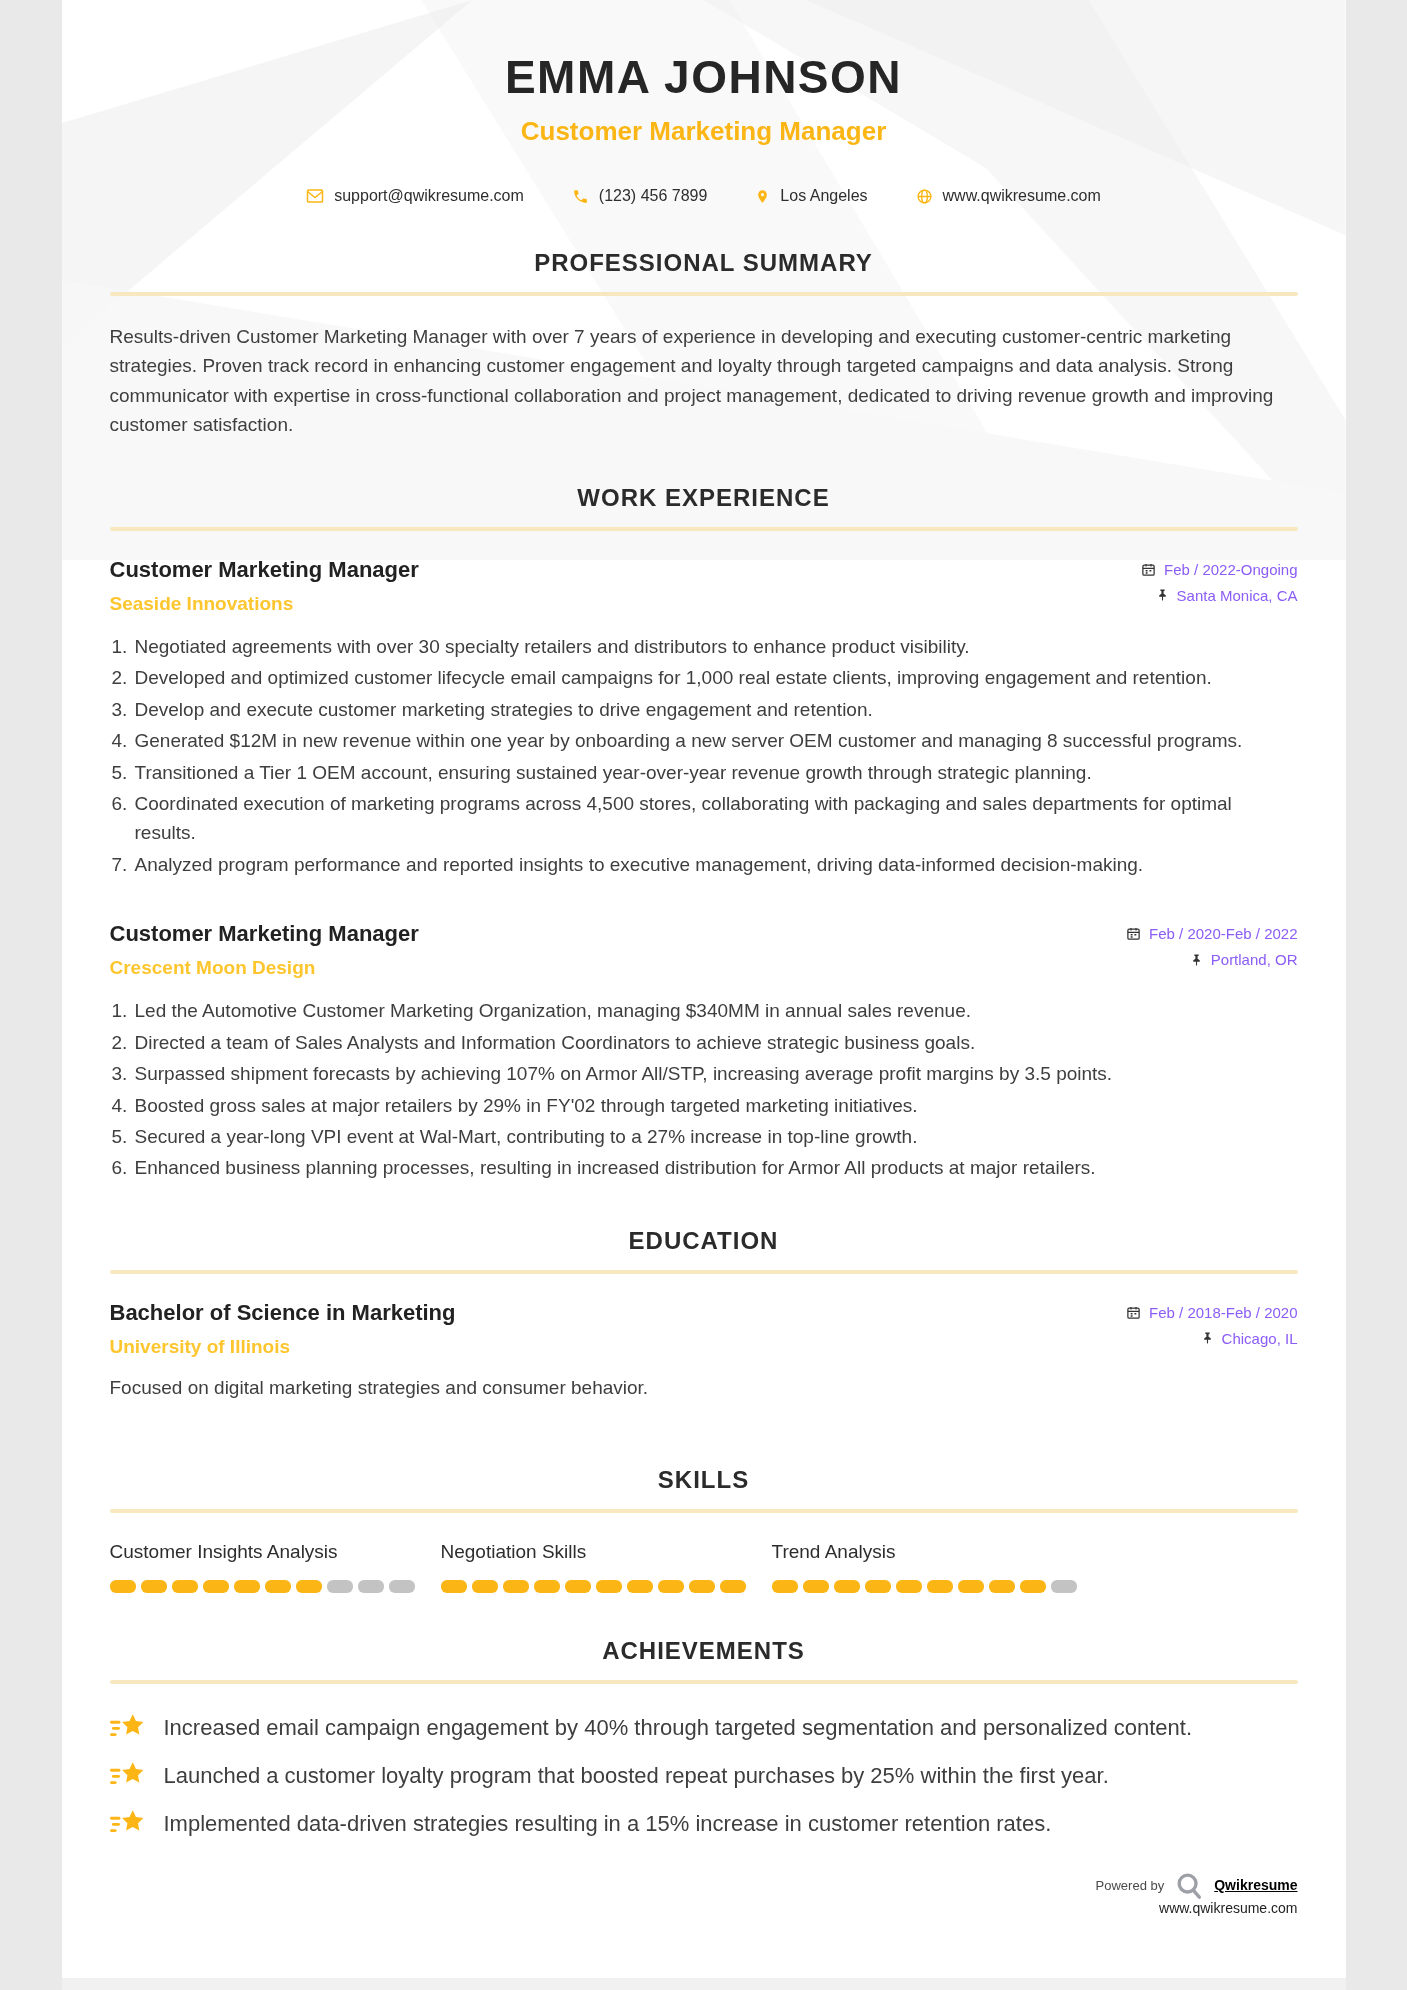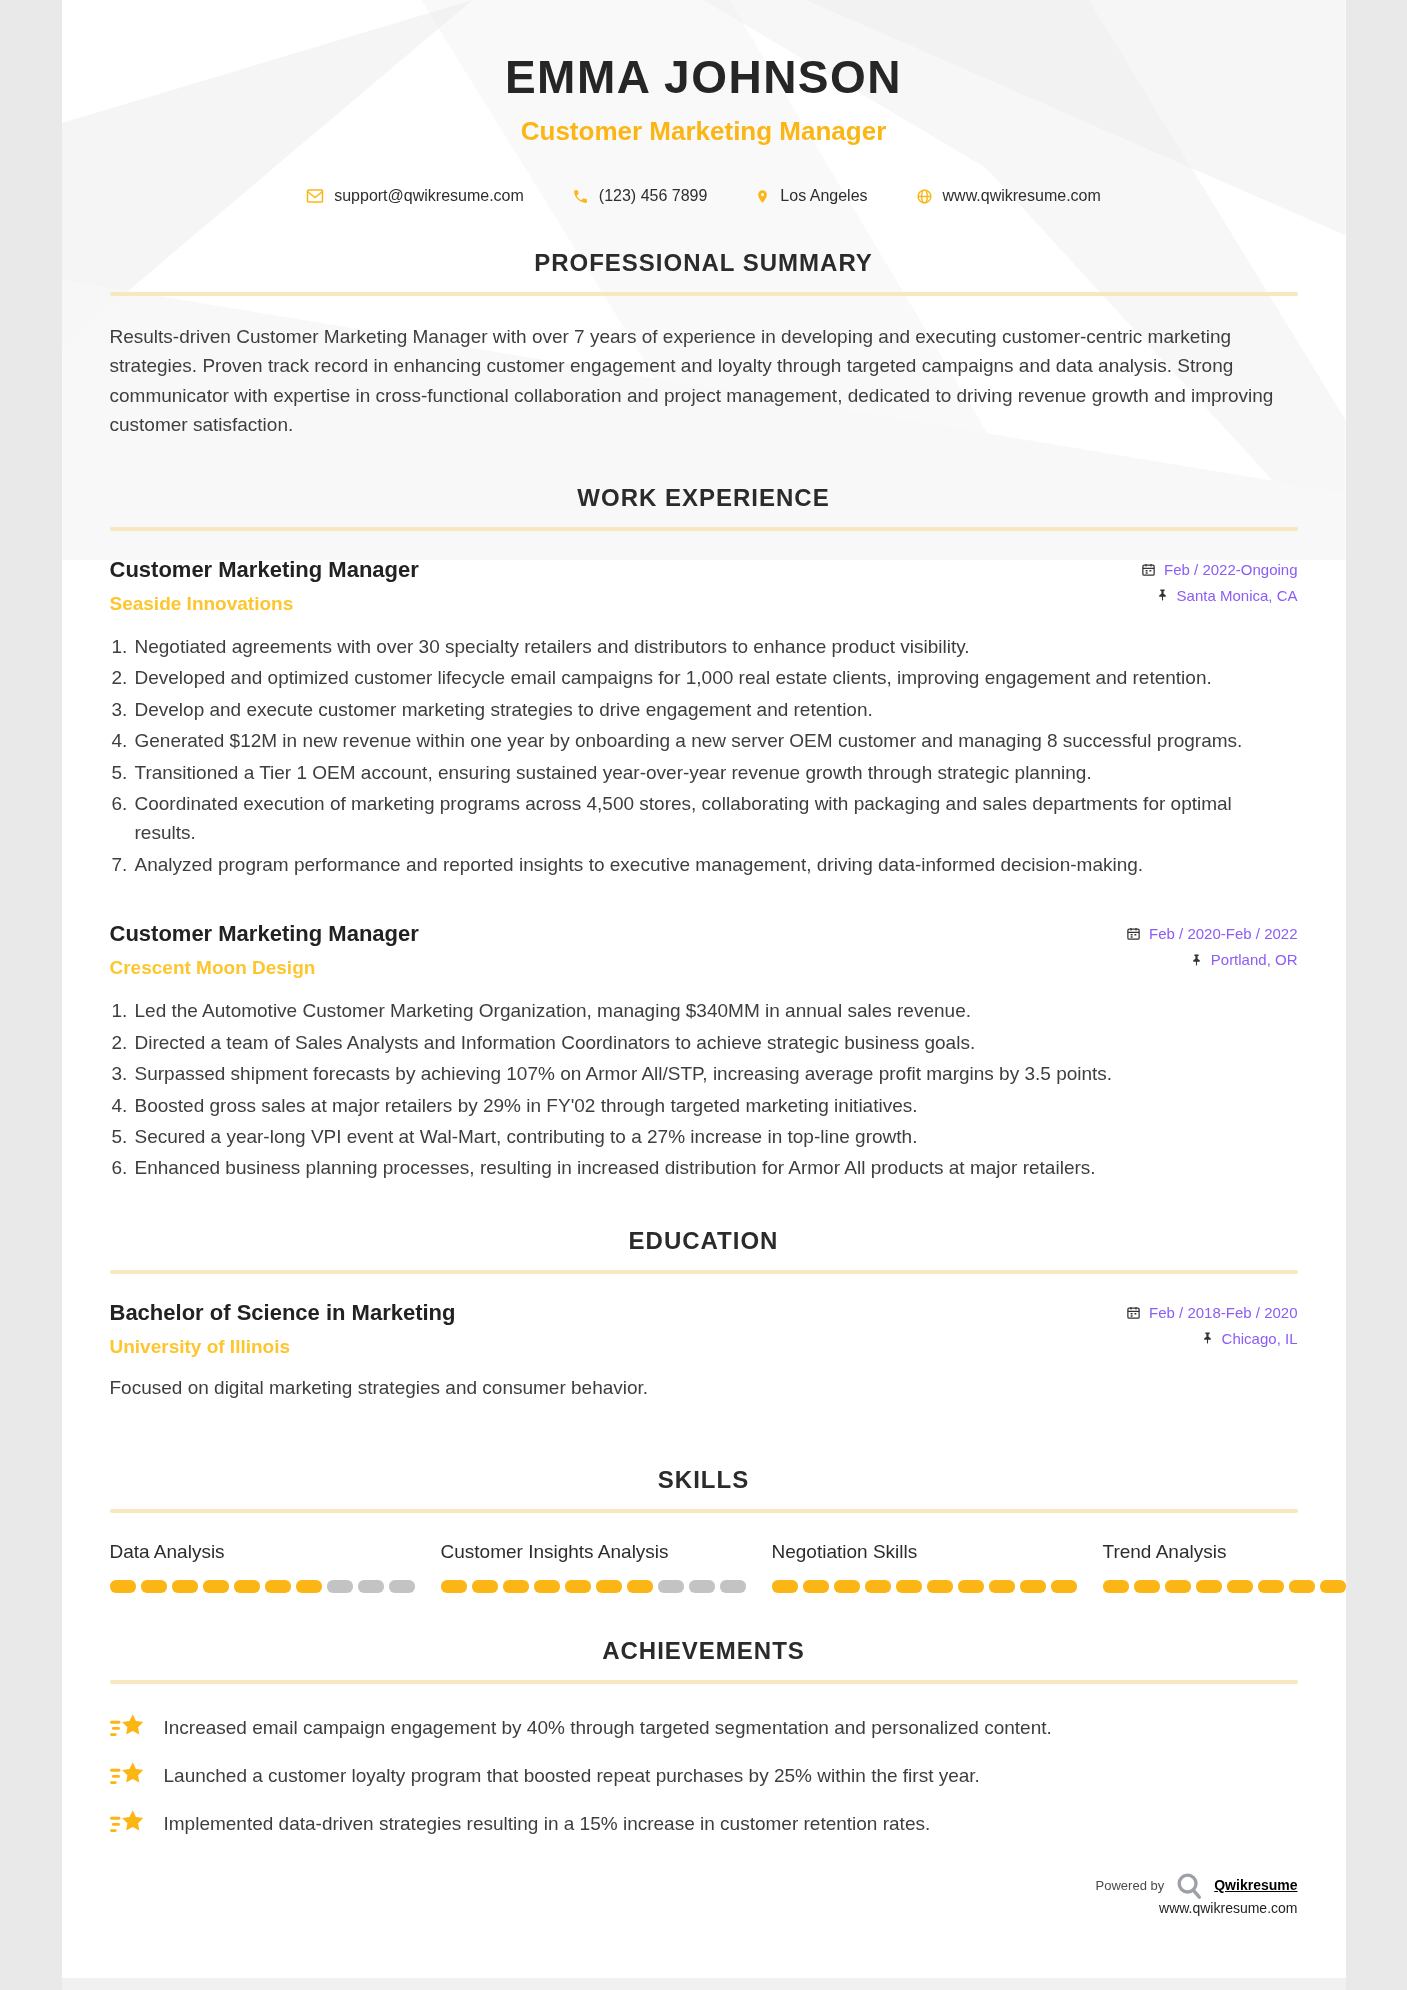--- a/index.html
+++ b/index.html
@@ -54,21 +54,21 @@
   
   .skills-grid{display:grid;grid-template-columns:repeat(4,1fr);column-gap:26px;margin-top:28px;}
   .skill-name{font-size:19px;color:#2d2d2d;}
   .skill-bar{display:flex;gap:5px;margin-top:17px;}
   .seg{width:26px;height:13px;border-radius:6px;background:var(--bar_empty);}
   .seg.filled{background:var(--accent);}
 
   
   .ach-list{margin-top:28px;display:flex;flex-direction:column;gap:17px;}
   .ach-row{display:flex;align-items:center;gap:18px;}
-  .ach-text{font-size:19px;color:var(--body);}
+  .ach-text{font-size:22px;color:var(--body);}
 
   
   .footer{position:absolute;left:48px;right:48px;bottom:74px;display:flex;justify-content:space-between;align-items:flex-end;flex-direction:column;}
   .powered{display:flex;align-items:center;gap:10px;}
   .powered-label{font-size:13px;color:#4a4a4a;}
   .brand-link{font-size:14px;font-weight:700;color:#000000;text-decoration:underline;cursor:pointer;}
   .site-link{font-size:14px;color:#222;}
   .bottom-strip{position:absolute;bottom:0;left:0;width:100%;height:12px;background:#f1f1f1;}
 </style>
 </head>
@@ -245,35 +245,20 @@
           </div>
         </div>
         <p class="edu-desc">Focused on digital marketing strategies and consumer behavior.</p>
       </article>
     </section>
 
     <section class="skills-sec">
       <h2 class="sec-head">SKILLS</h2>
       <div class="sec-line"></div>
       <div class="skills-grid">
-  <div class="skill">
-    <div class="skill-name">Data Analysis</div>
-    <div class="skill-bar">
-              <span class="seg filled"></span>
-              <span class="seg filled"></span>
-              <span class="seg filled"></span>
-              <span class="seg filled"></span>
-              <span class="seg filled"></span>
-              <span class="seg filled"></span>
-              <span class="seg filled"></span>
-              <span class="seg"></span>
-              <span class="seg"></span>
-              <span class="seg"></span>
-            </div>
-  </div>
 
   <div class="skill">
     <div class="skill-name">Customer Insights Analysis</div>
     <div class="skill-bar">
               <span class="seg filled"></span>
               <span class="seg filled"></span>
               <span class="seg filled"></span>
               <span class="seg filled"></span>
               <span class="seg filled"></span>
               <span class="seg filled"></span>

